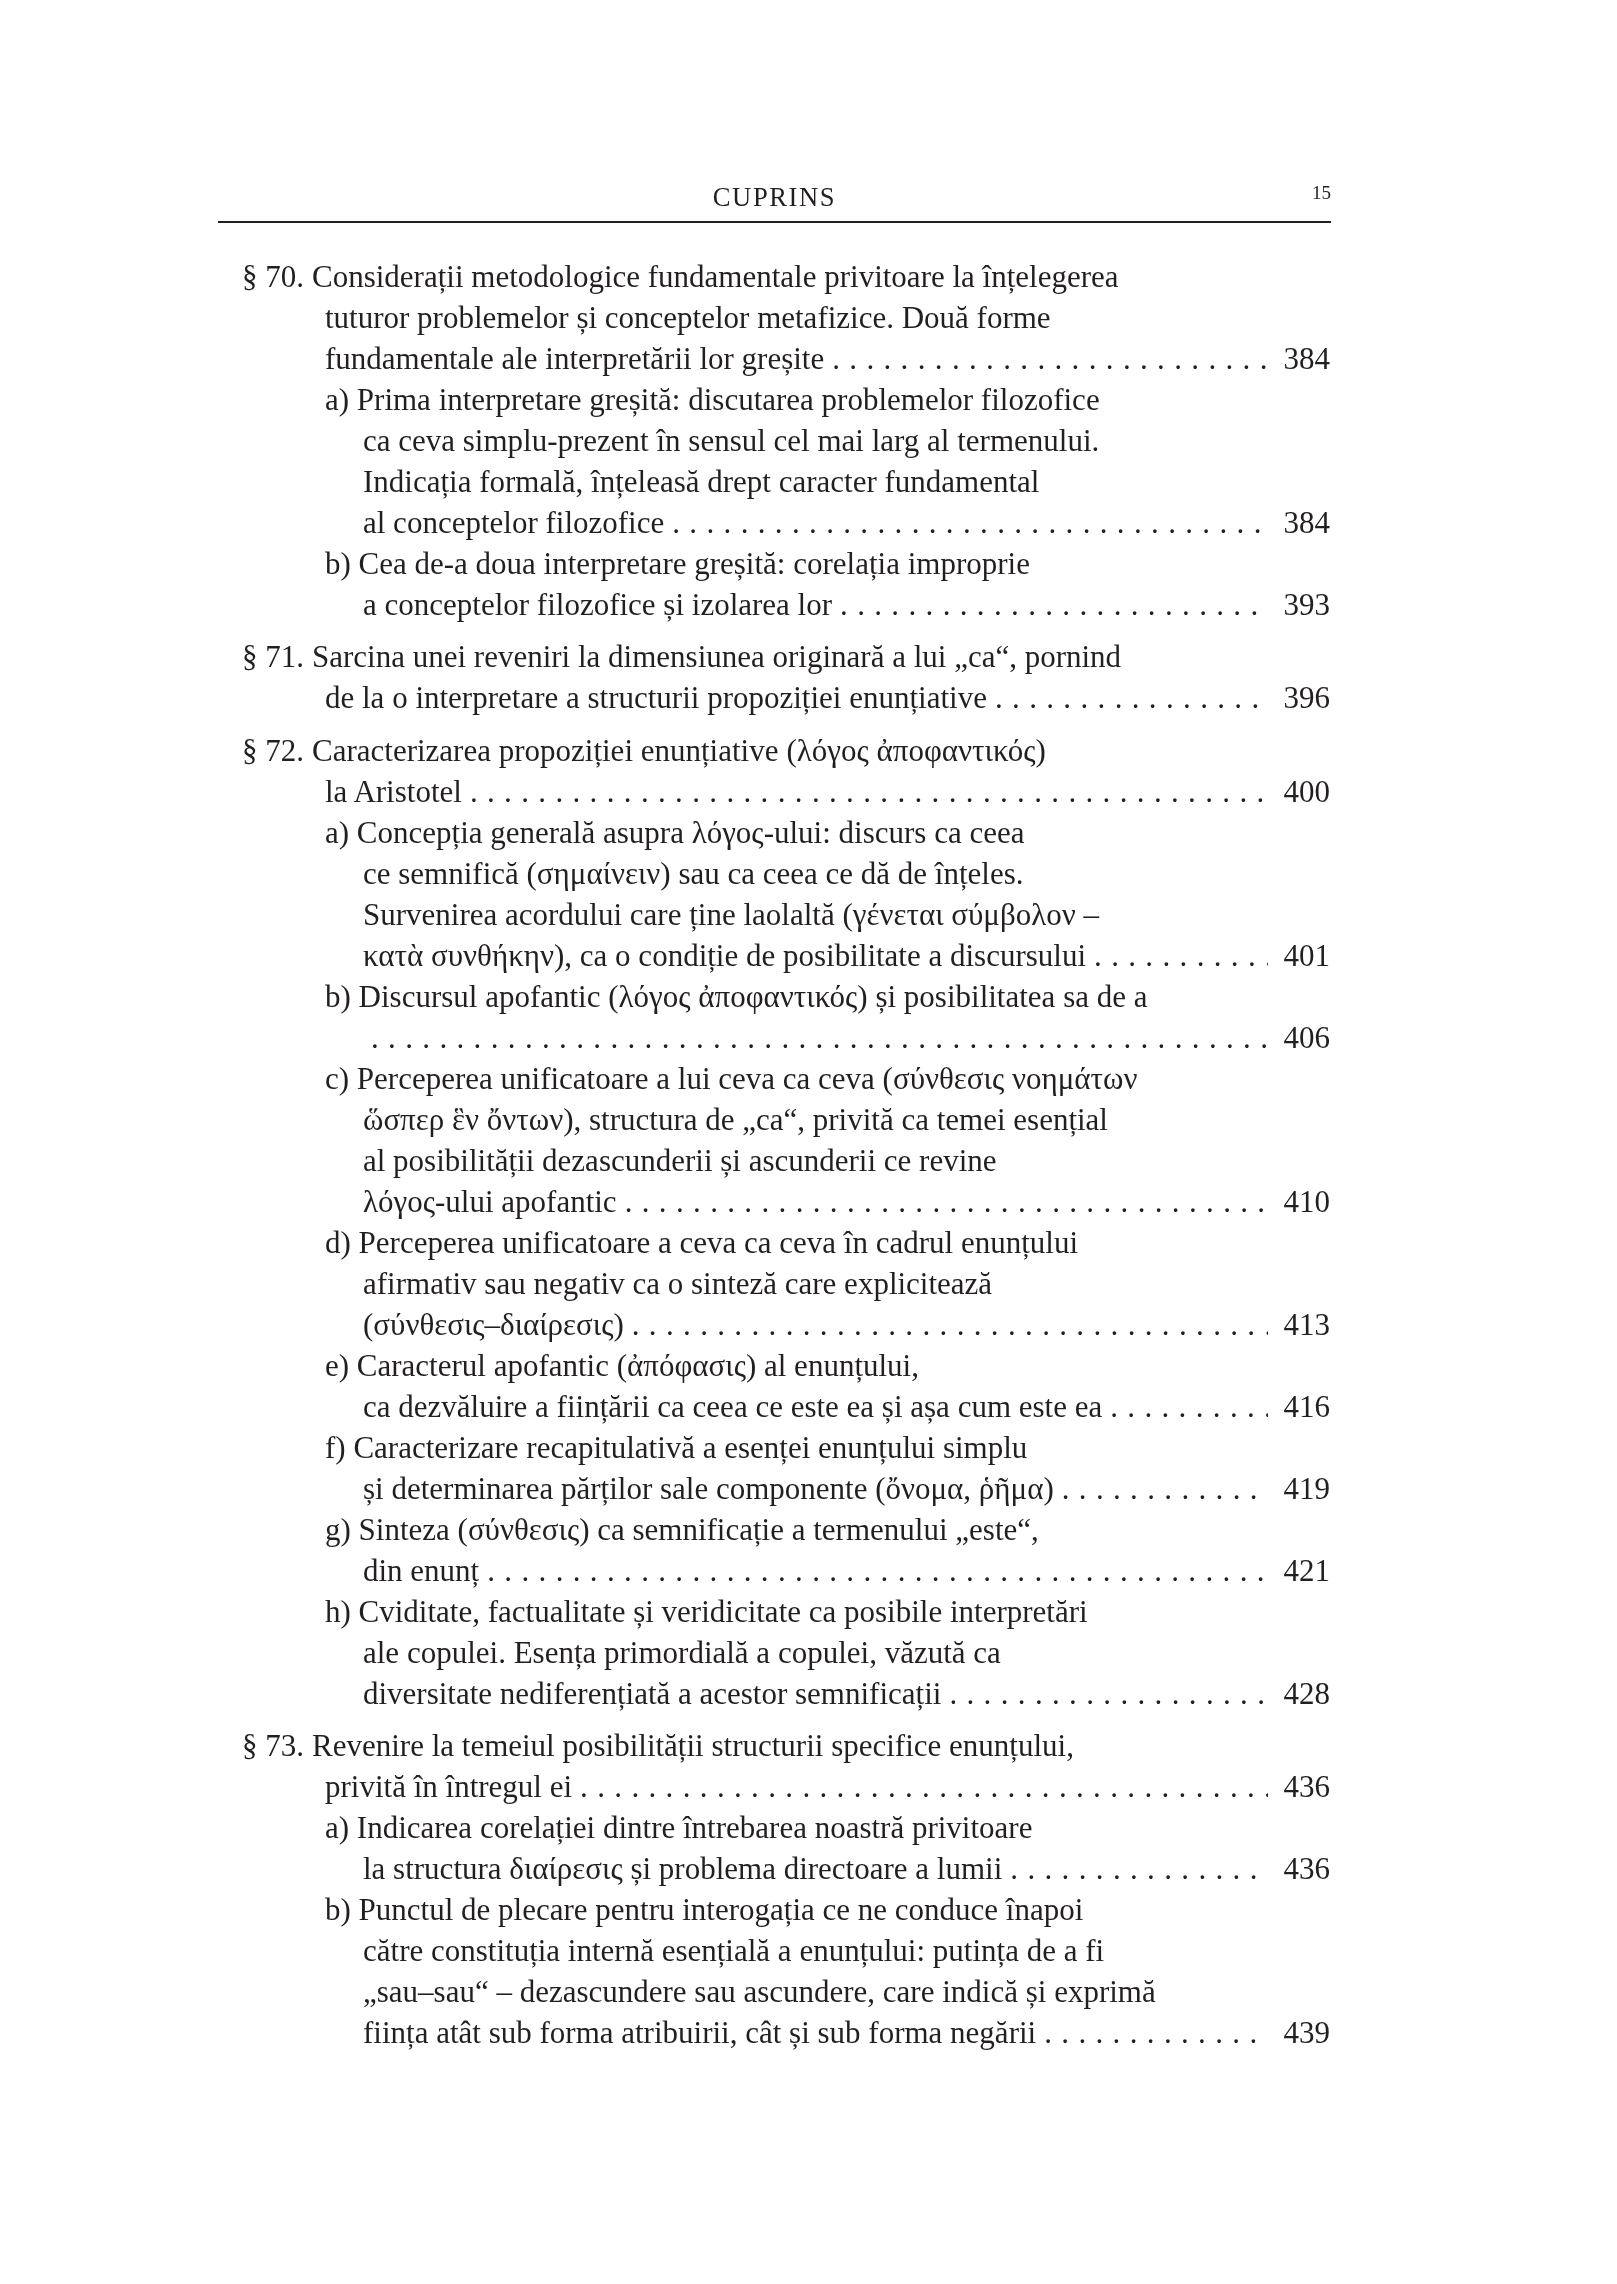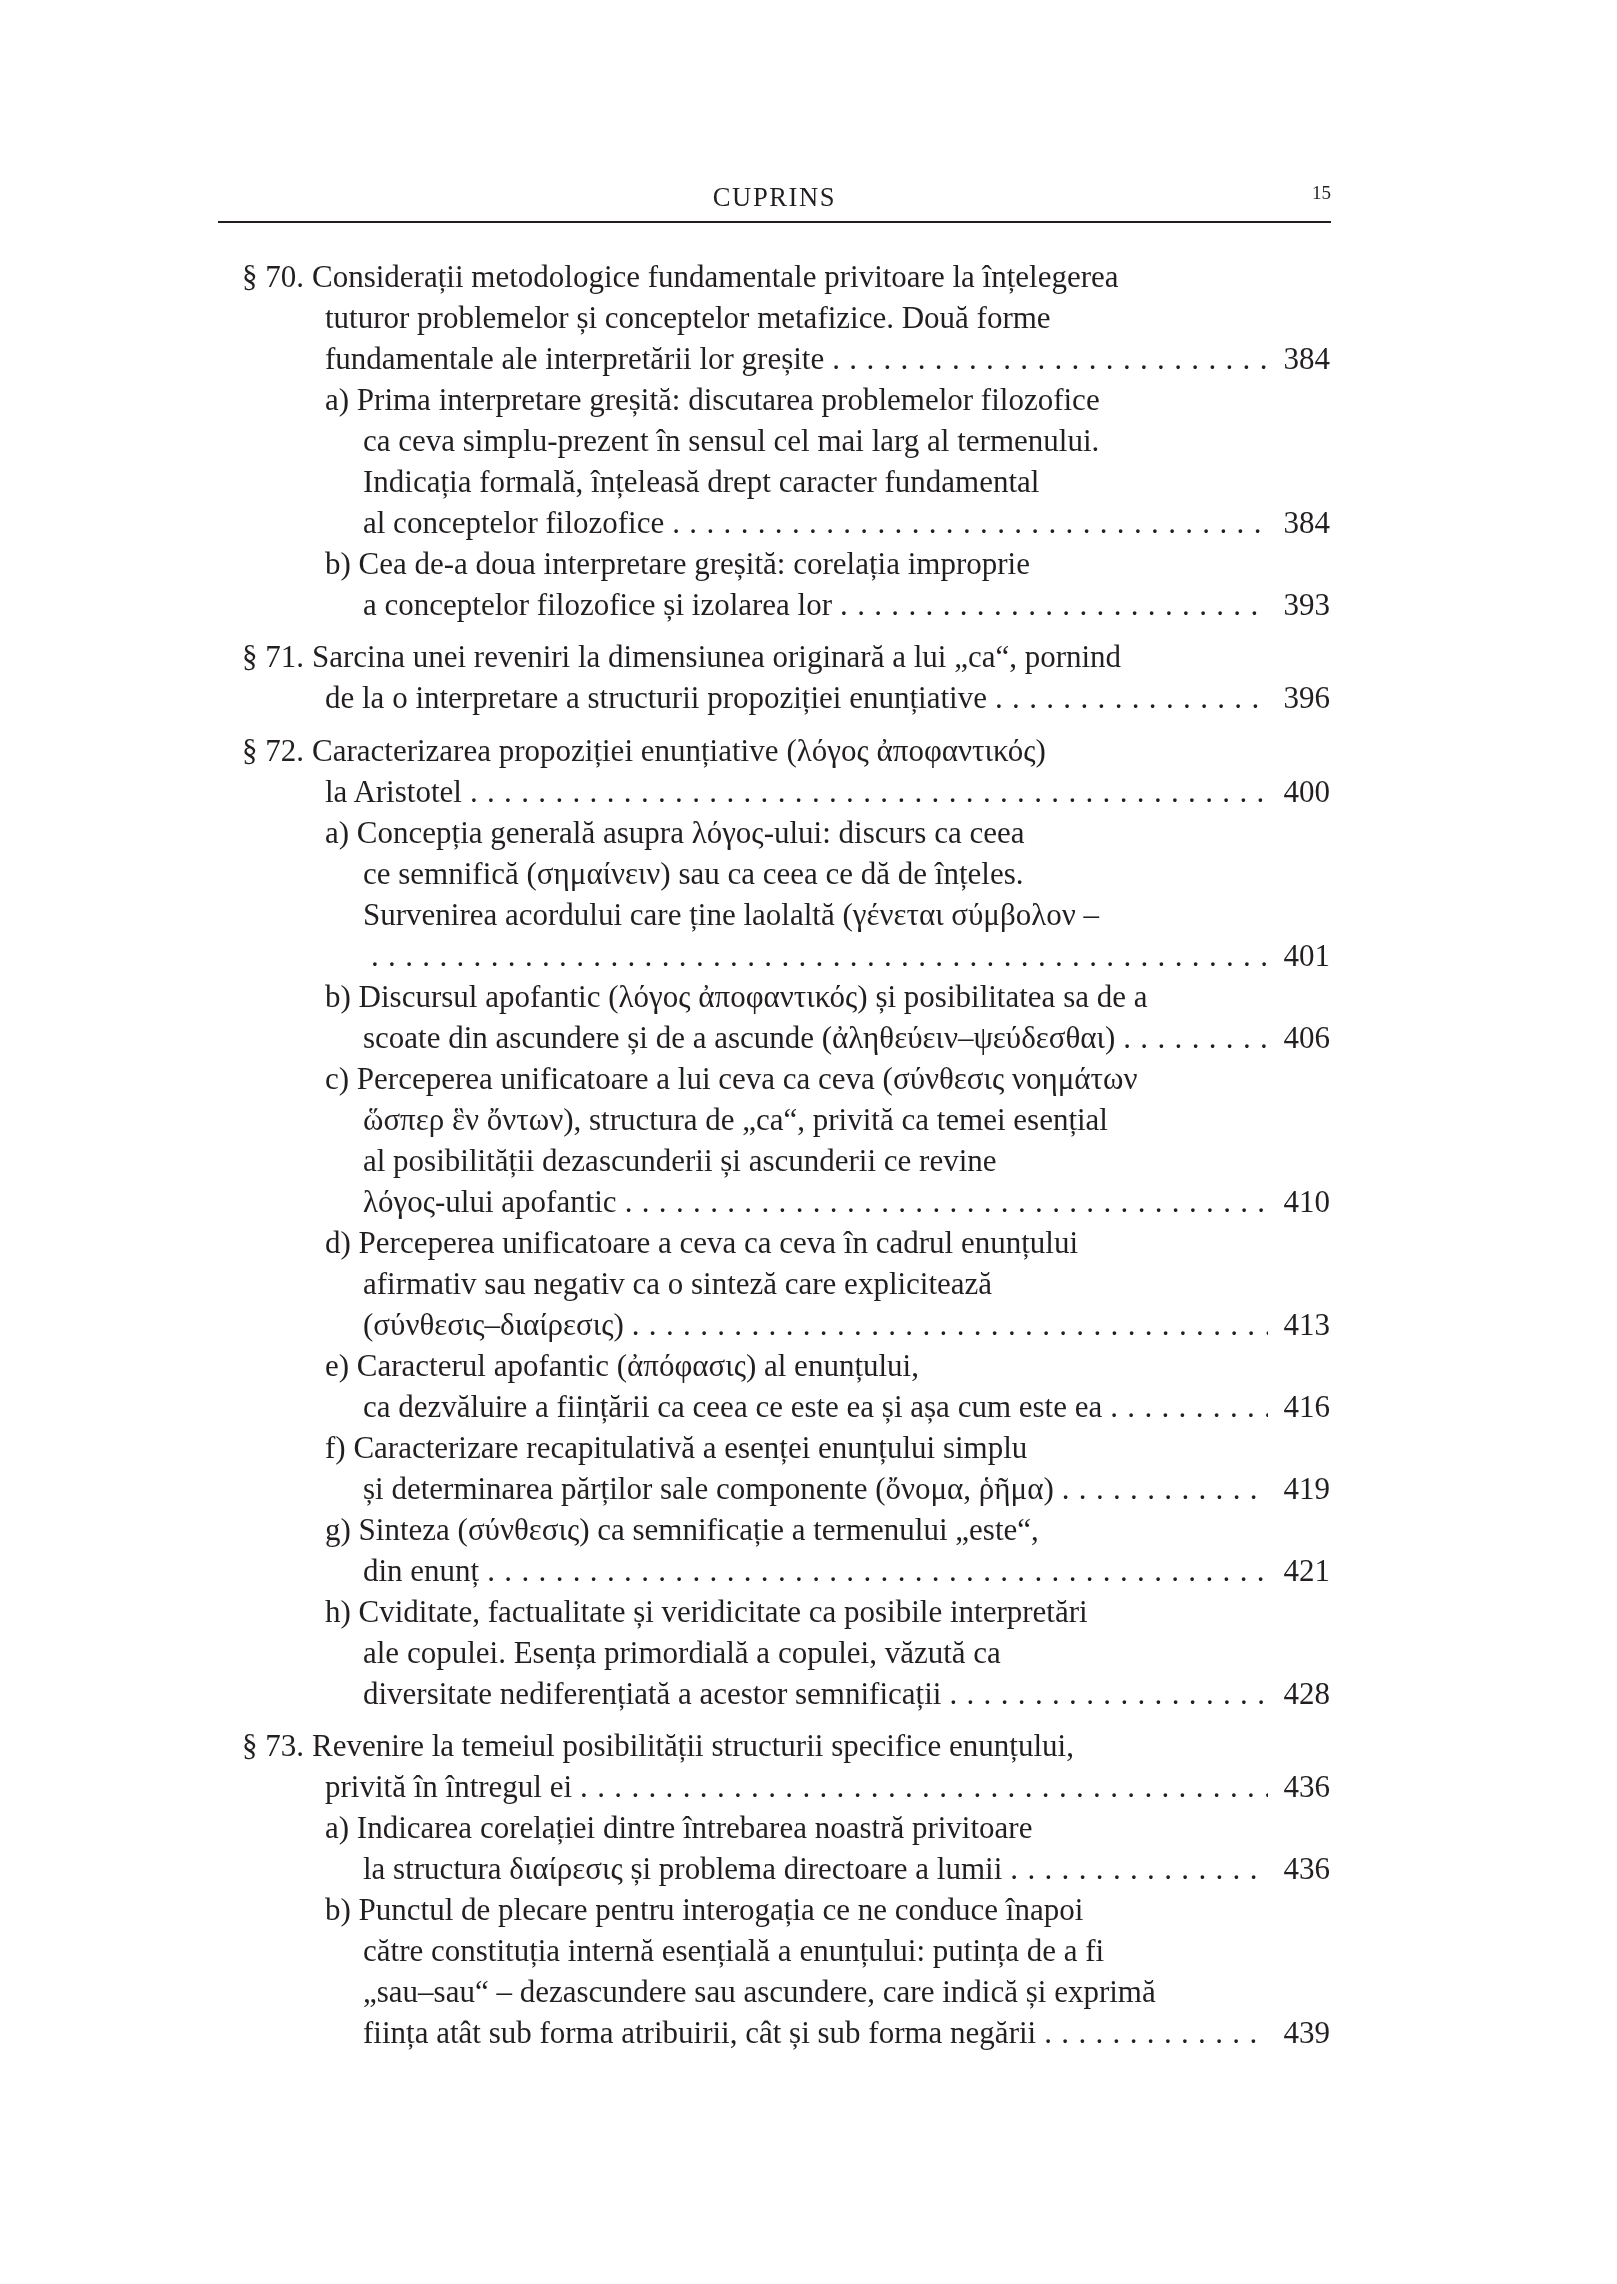--- a/index.html
+++ b/index.html
@@ -120,29 +120,29 @@
       <div class="line lvl1">
         <span class="txt">a) Concepția generală asupra λόγος-ului: discurs ca ceea</span>
       </div>
       <div class="line lvl2">
         <span class="txt">ce semnifică (σημαίνειν) sau ca ceea ce dă de înțeles.</span>
       </div>
       <div class="line lvl2">
         <span class="txt">Survenirea acordului care ține laolaltă (γένεται σύμβολον –</span>
       </div>
       <div class="line lvl2">
+        <span class="txt">κατὰ συνθήκην), ca o condiție de posibilitate a discursului</span>
         <span class="leader"></span>
         <span class="pg">401</span>
       </div>
 
       <div class="line lvl1">
         <span class="txt">b) Discursul apofantic (λόγος ἀποφαντικός) și posibilitatea sa de a</span>
       </div>
       <div class="line lvl2">
-        <span class="txt">scoate din ascundere și de a ascunde (ἀληθεύειν–ψεύδεσθαι)</span>
         <span class="leader"></span>
         <span class="pg">406</span>
       </div>
 
       <div class="line lvl1">
         <span class="txt">c) Perceperea unificatoare a lui ceva ca ceva (σύνθεσις νοημάτων</span>
       </div>
       <div class="line lvl2">
         <span class="txt">ὥσπερ ἓν ὄντων), structura de „ca“, privită ca temei esențial</span>
       </div>

